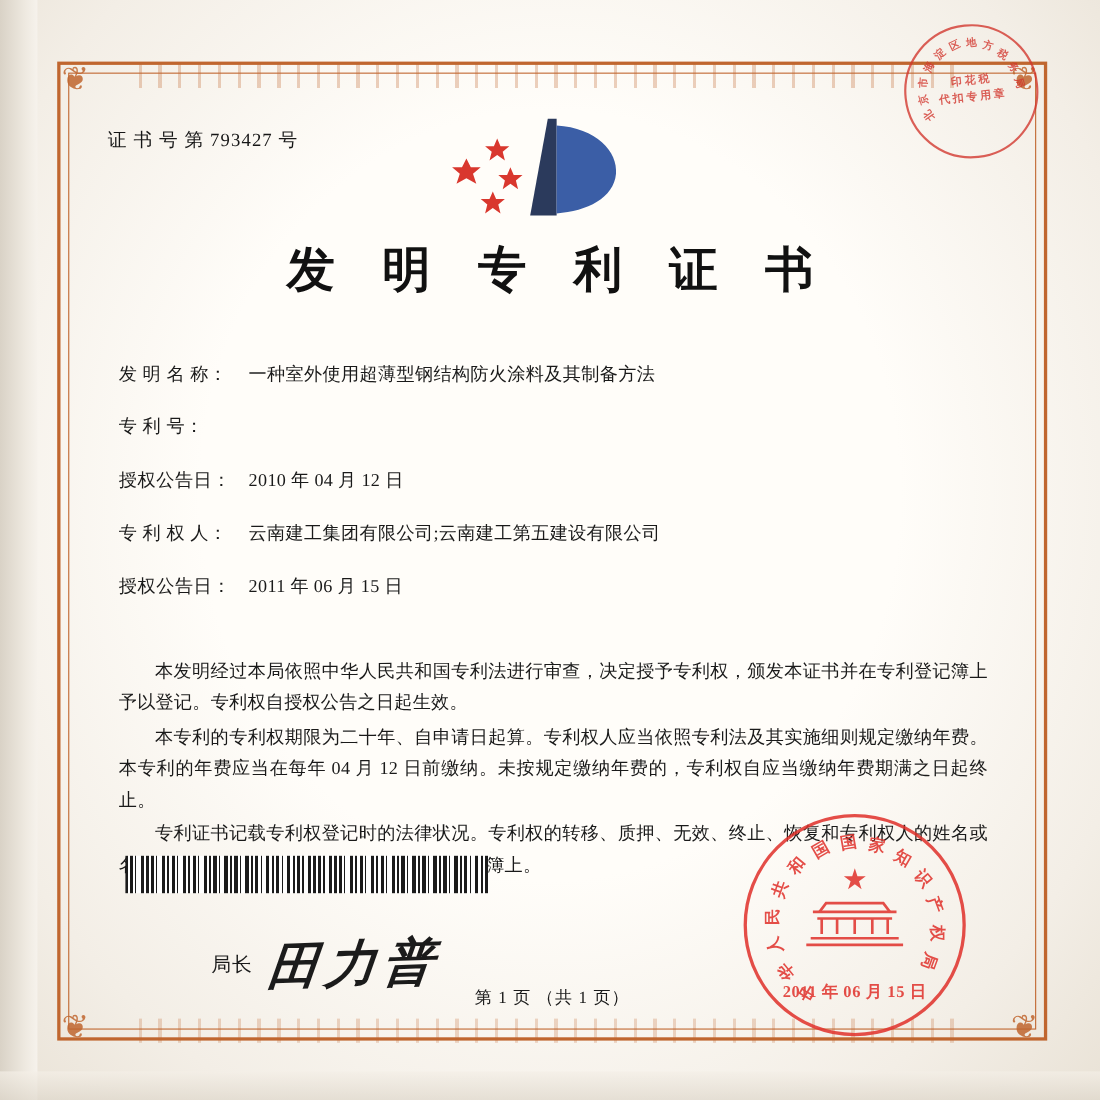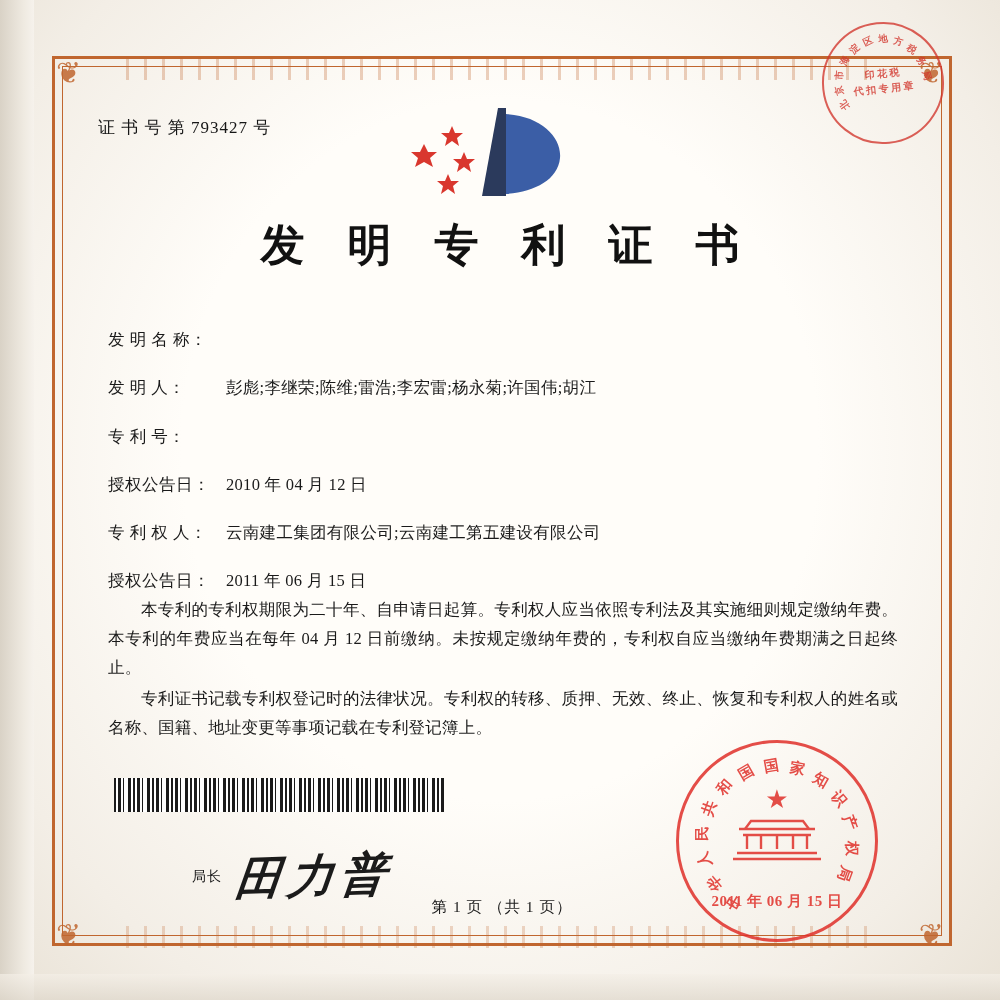--- a/index.html
+++ b/index.html
@@ -210,21 +210,21 @@
   }
 
   .director-row {
     position: absolute;
     left: 130px;
     top: 780px;
     display: flex;
     align-items: center;
   }
   .director-label {
-    font-size: 14px;
+    font-size: 18px;
     letter-spacing: 1px;
     margin-right: 14px;
   }
   .signature {
     font-family: "Liberation Serif", "DejaVu Serif", serif;
     font-size: 46px;
     font-style: italic;
     font-weight: bold;
     color: #1b1b1b;
     letter-spacing: 6px;
@@ -357,26 +357,23 @@
         <path d="M104 14 C140 16 160 38 158 58 C156 80 132 92 104 94 Z" fill="#3b5ea6"></path>
       </svg>
     </div>
 
     <div class="title">发 明 专 利 证 书</div>
 
     <div class="fields">
 
       <div class="field-row">
         <div class="field-label"><span class="label-w">发 明 名 称：</span></div>
+        <div class="field-value">一种室外使用超薄型钢结构防火涂料及其制备方法</div>
       </div>
 
-      <div class="field-row">
-        <div class="field-label"><span class="label-w">发 明 人：</span></div>
-        <div class="field-value">彭彪;李继荣;陈维;雷浩;李宏雷;杨永菊;许国伟;胡江</div>
-      </div>
 
       <div class="field-row">
         <div class="field-label"><span class="label-w">专 利 号：</span></div>
       </div>
 
       <div class="field-row">
         <div class="field-label"><span class="label-w">授权公告日：</span></div>
         <div class="field-value">2010 年 04 月 12 日</div>
       </div>
 
@@ -388,20 +385,21 @@
       </div>
 
       <div class="field-row">
         <div class="field-label"><span class="label-w">授权公告日：</span></div>
         <div class="field-value">2011 年 06 月 15 日</div>
       </div>
 
     </div>
 
     <div class="body-text">
+      <p>本发明经过本局依照中华人民共和国专利法进行审查，决定授予专利权，颁发本证书并在专利登记簿上予以登记。专利权自授权公告之日起生效。</p>
       <p>本专利的专利权期限为二十年、自申请日起算。专利权人应当依照专利法及其实施细则规定缴纳年费。本专利的年费应当在每年 04 月 12 日前缴纳。未按规定缴纳年费的，专利权自应当缴纳年费期满之日起终止。</p>
       <p>专利证书记载专利权登记时的法律状况。专利权的转移、质押、无效、终止、恢复和专利权人的姓名或名称、国籍、地址变更等事项记载在专利登记簿上。</p>
     </div>
 
     <div class="barcode"></div>
 
     <div class="director-row">
       <div class="director-label">局长</div>
       <div class="signature">田力普</div>
     </div>

